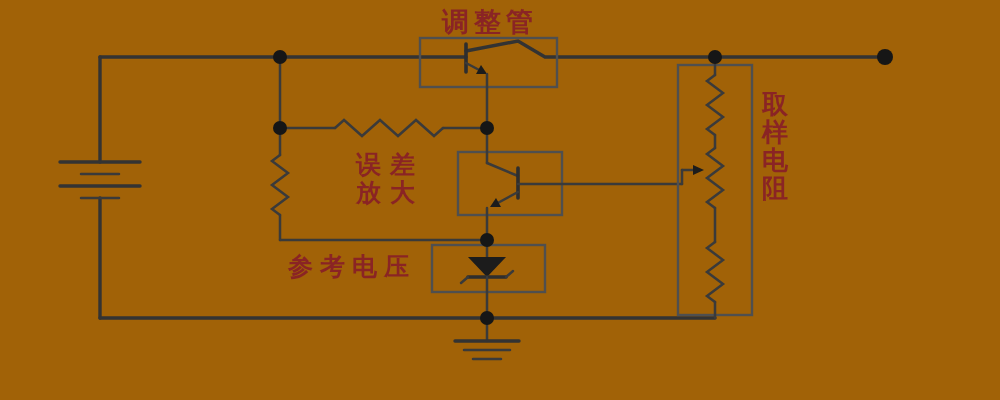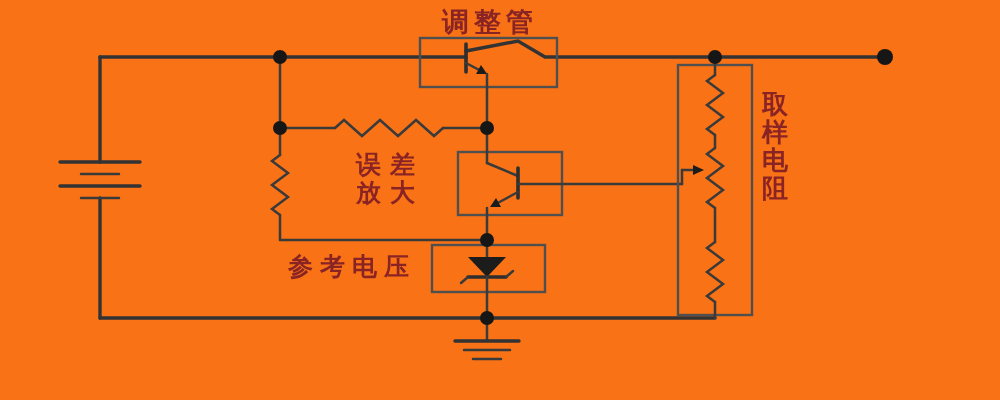--- a/index.html
+++ b/index.html
@@ -1,17 +1,17 @@
 <!DOCTYPE html>
 <html><head>
 <meta charset="utf-8">
 <style>
   html,body{margin:0;padding:0;background:#ffffff;}
   .stage{
-    position:relative;width:1000px;height:400px;background:#f97316;
+    position:relative;width:1000px;height:400px;background:#a16207;
     overflow:hidden;font-family:"DejaVu Sans",sans-serif;
   }
   svg{display:block;}
   .wire{stroke:#3a3a3a;stroke-width:2.5;fill:none;stroke-linecap:round;}
   .wire-thick{stroke:#333333;stroke-width:3.4;fill:none;stroke-linecap:round;}
   .compbox{fill:none;stroke:#4f4f4f;stroke-width:2.4;}
   .dot{fill:#161616;stroke:none;}
   .solid{fill:#1c1c1c;stroke:none;}
   .bar{stroke:#2e2e2e;stroke-width:3.6;stroke-linecap:round;}
   .label{fill:#8a2424;font-weight:bold;font-family:"DejaVu Sans",sans-serif;}

